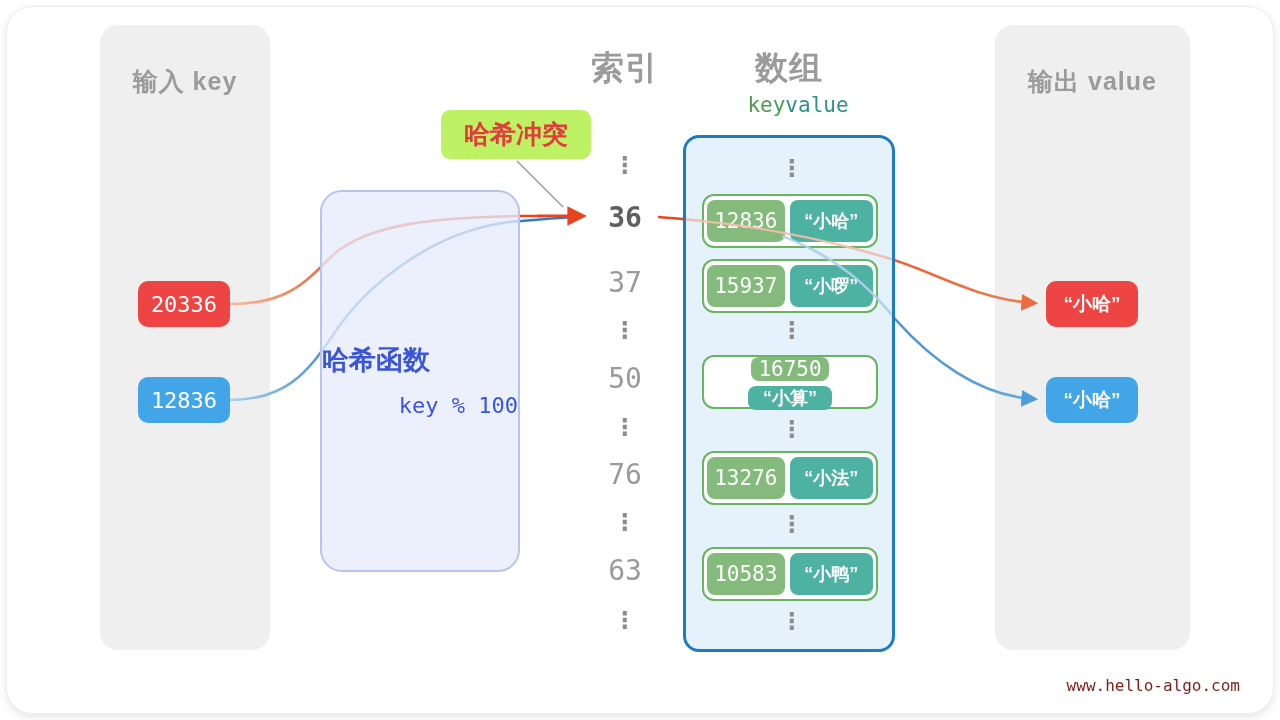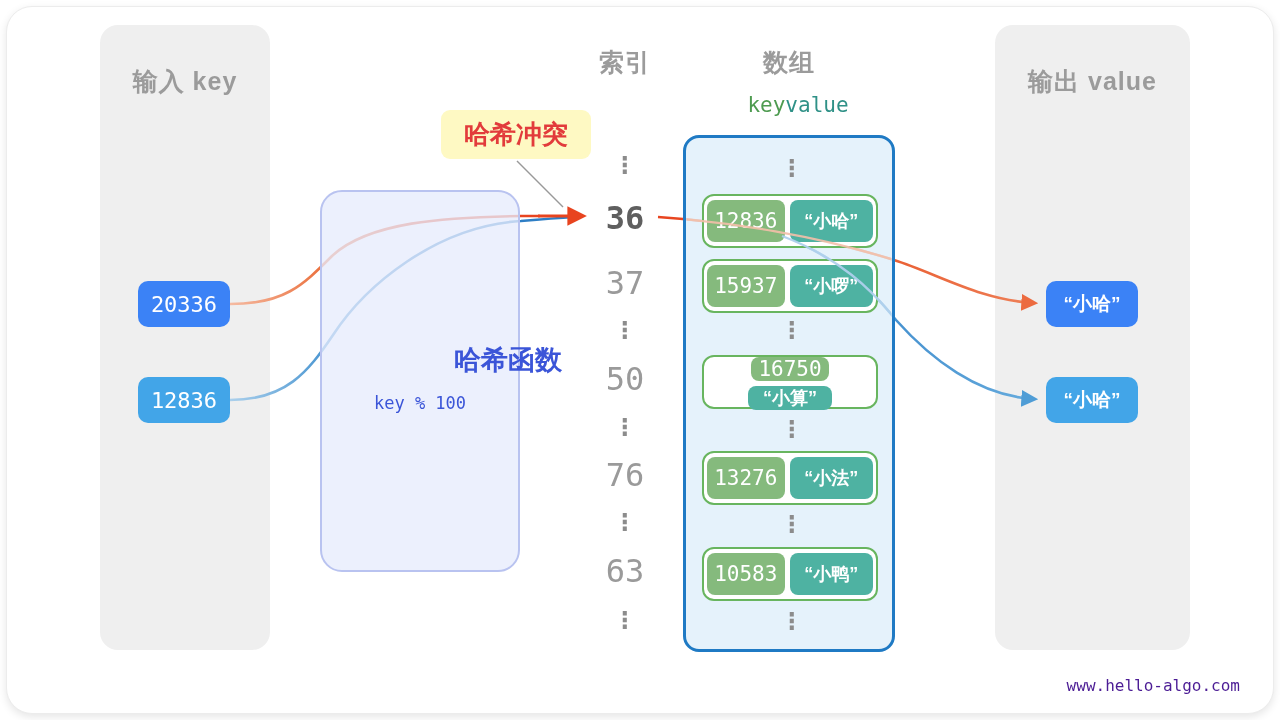--- a/index.html
+++ b/index.html
@@ -6,67 +6,67 @@
   .stage{position:relative;width:1280px;height:720px;overflow:hidden;
          font-family:"Liberation Sans","DejaVu Sans",sans-serif;}
   .card{position:absolute;left:6px;top:6px;width:1266px;height:706px;
         background:#ffffff;border:1px solid #ececec;border-radius:26px;
         box-shadow:0 3px 8px rgba(0,0,0,0.10);}
   .panel{position:absolute;top:25px;width:170px;height:625px;background:#efefef;
          border-radius:18px;z-index:1;}
   .panel.right{width:195px;}
   .panel-title{position:absolute;top:40px;width:100%;text-align:center;
                font-weight:700;font-size:25px;color:#9b9b9b;letter-spacing:1px;}
-  .hdr{position:absolute;z-index:3;text-align:center;font-weight:700;font-size:25px;
+  .hdr{position:absolute;z-index:3;text-align:center;font-weight:700;font-size:33px;
        color:#9b9b9b;letter-spacing:1px;}
   .kv-hdr{position:absolute;left:703px;top:93px;width:190px;z-index:3;
           font-family:"DejaVu Sans Mono","Liberation Mono",monospace;
           font-size:21px;display:flex;justify-content:center;}
   .kv-hdr .k{color:#4e9b50;}
   .kv-hdr .v{color:#2f9187;}
   .chip{position:absolute;width:92px;height:46px;border-radius:10px;z-index:4;
         color:#ffffff;display:flex;align-items:center;justify-content:center;}
   .chip.num{font-family:"DejaVu Sans Mono","Liberation Mono",monospace;font-size:22px;}
   .chip.word{font-size:19px;font-weight:600;}
-  .chip.orange{background:#3b82f6;}
+  .chip.orange{background:#ef4444;}
   .chip.blue{background:#42a5e8;}
   svg.flow{position:absolute;left:0;top:0;z-index:2;}
   svg.flow-over{position:absolute;left:0;top:0;z-index:6;pointer-events:none;}
   .hashbox{position:absolute;left:320px;top:190px;width:200px;height:382px;z-index:3;
            background:rgba(231,236,252,0.78);border:2px solid #b9c3f0;border-radius:22px;
            box-sizing:border-box;}
-  .hashbox .t1{position:absolute;top:150px;width:100%;text-align:right;
-               font-size:27px;font-weight:600;color:#3b55d8;padding-left:44px;}
-  .hashbox .t2{position:absolute;top:201px;width:100%;text-align:center;
+  .hashbox .t1{position:absolute;top:150px;width:100%;text-align:left;
+               font-size:27px;font-weight:600;color:#3b55d8;}
+  .hashbox .t2{position:absolute;top:201px;width:100%;text-align:right;
                font-family:"DejaVu Sans Mono","Liberation Mono",monospace;
-               font-size:17px;color:#3b55d8;}
+               font-size:22px;color:#3b55d8;}
   .collision{position:absolute;left:441px;top:110px;width:150px;height:49px;z-index:3;
-             background:#fef9c3;border-radius:9px;display:flex;align-items:center;
+             background:#bef264;border-radius:9px;display:flex;align-items:center;
              justify-content:center;font-size:26px;font-weight:700;color:#e23b3b;}
   .idx{position:absolute;left:590px;width:70px;height:28px;line-height:28px;z-index:3;
        text-align:center;font-family:"DejaVu Sans Mono","Liberation Mono",monospace;
-       font-size:32px;color:#9a9a9a;}
+       font-size:28px;color:#9a9a9a;}
   .idx.hot{font-weight:700;color:#5f5f5f;}
   .dots{position:absolute;width:60px;height:28px;line-height:26px;z-index:3;
         text-align:center;font-size:23px;font-weight:700;color:#8c8c8c;
         font-family:"DejaVu Sans","Liberation Sans",sans-serif;}
   .arraybox{position:absolute;left:683px;top:135px;width:212px;height:517px;z-index:3;
             background:rgba(222,239,250,0.80);border:3px solid #1f7ac4;border-radius:16px;
             box-sizing:border-box;}
   .pair{position:absolute;left:16px;width:176px;height:54px;background:#ffffff;
         border:2px solid #68b55f;border-radius:12px;box-sizing:border-box;
         display:flex;align-items:center;padding:0 3px;gap:5px;z-index:4;}
   .pk{width:78px;height:42px;background:#85ba7d;border-radius:8px;color:#fff;
       font-family:"DejaVu Sans Mono","Liberation Mono",monospace;font-size:21px;
       display:flex;align-items:center;justify-content:center;}
   .pv{width:84px;height:42px;background:#4eb2a2;border-radius:8px;color:#fff;
       font-size:18px;font-weight:600;display:flex;align-items:center;justify-content:center;}
   .watermark{position:absolute;left:1000px;top:676px;width:240px;z-index:3;
              text-align:right;font-family:"DejaVu Sans Mono","Liberation Mono",monospace;
-             font-size:16px;color:#4c1d95;}
+             font-size:16px;color:#7f1d1d;}
 </style>
 </head>
 <body>
 
 <div class="stage">
   <div class="card"></div>
 
   <div class="panel" style="left:100px;">
     <div class="panel-title">输入 key</div>
   </div>

